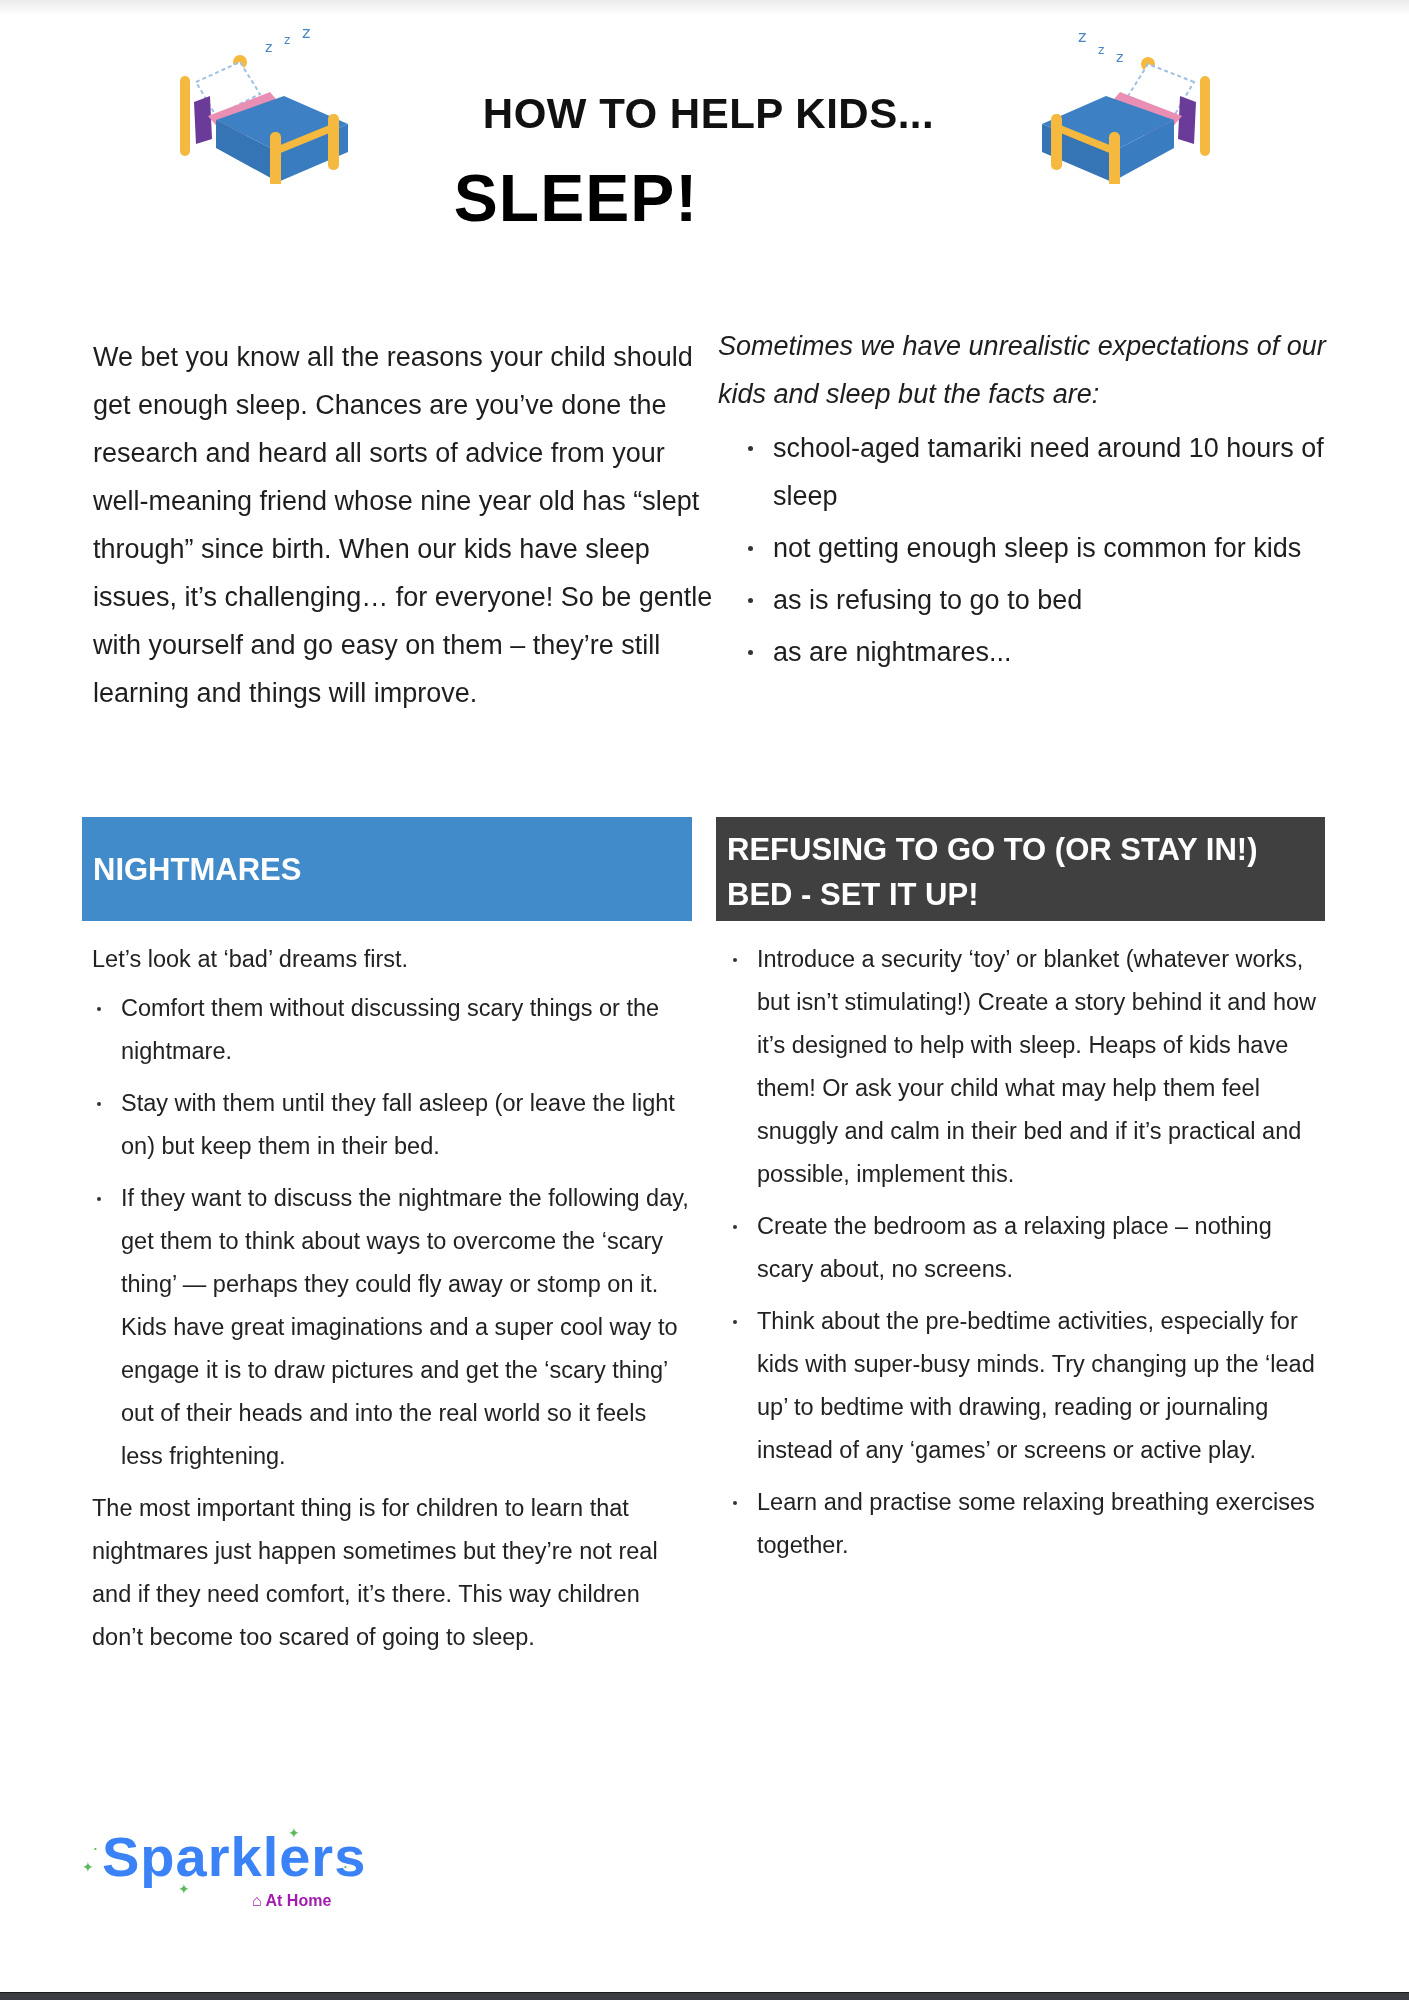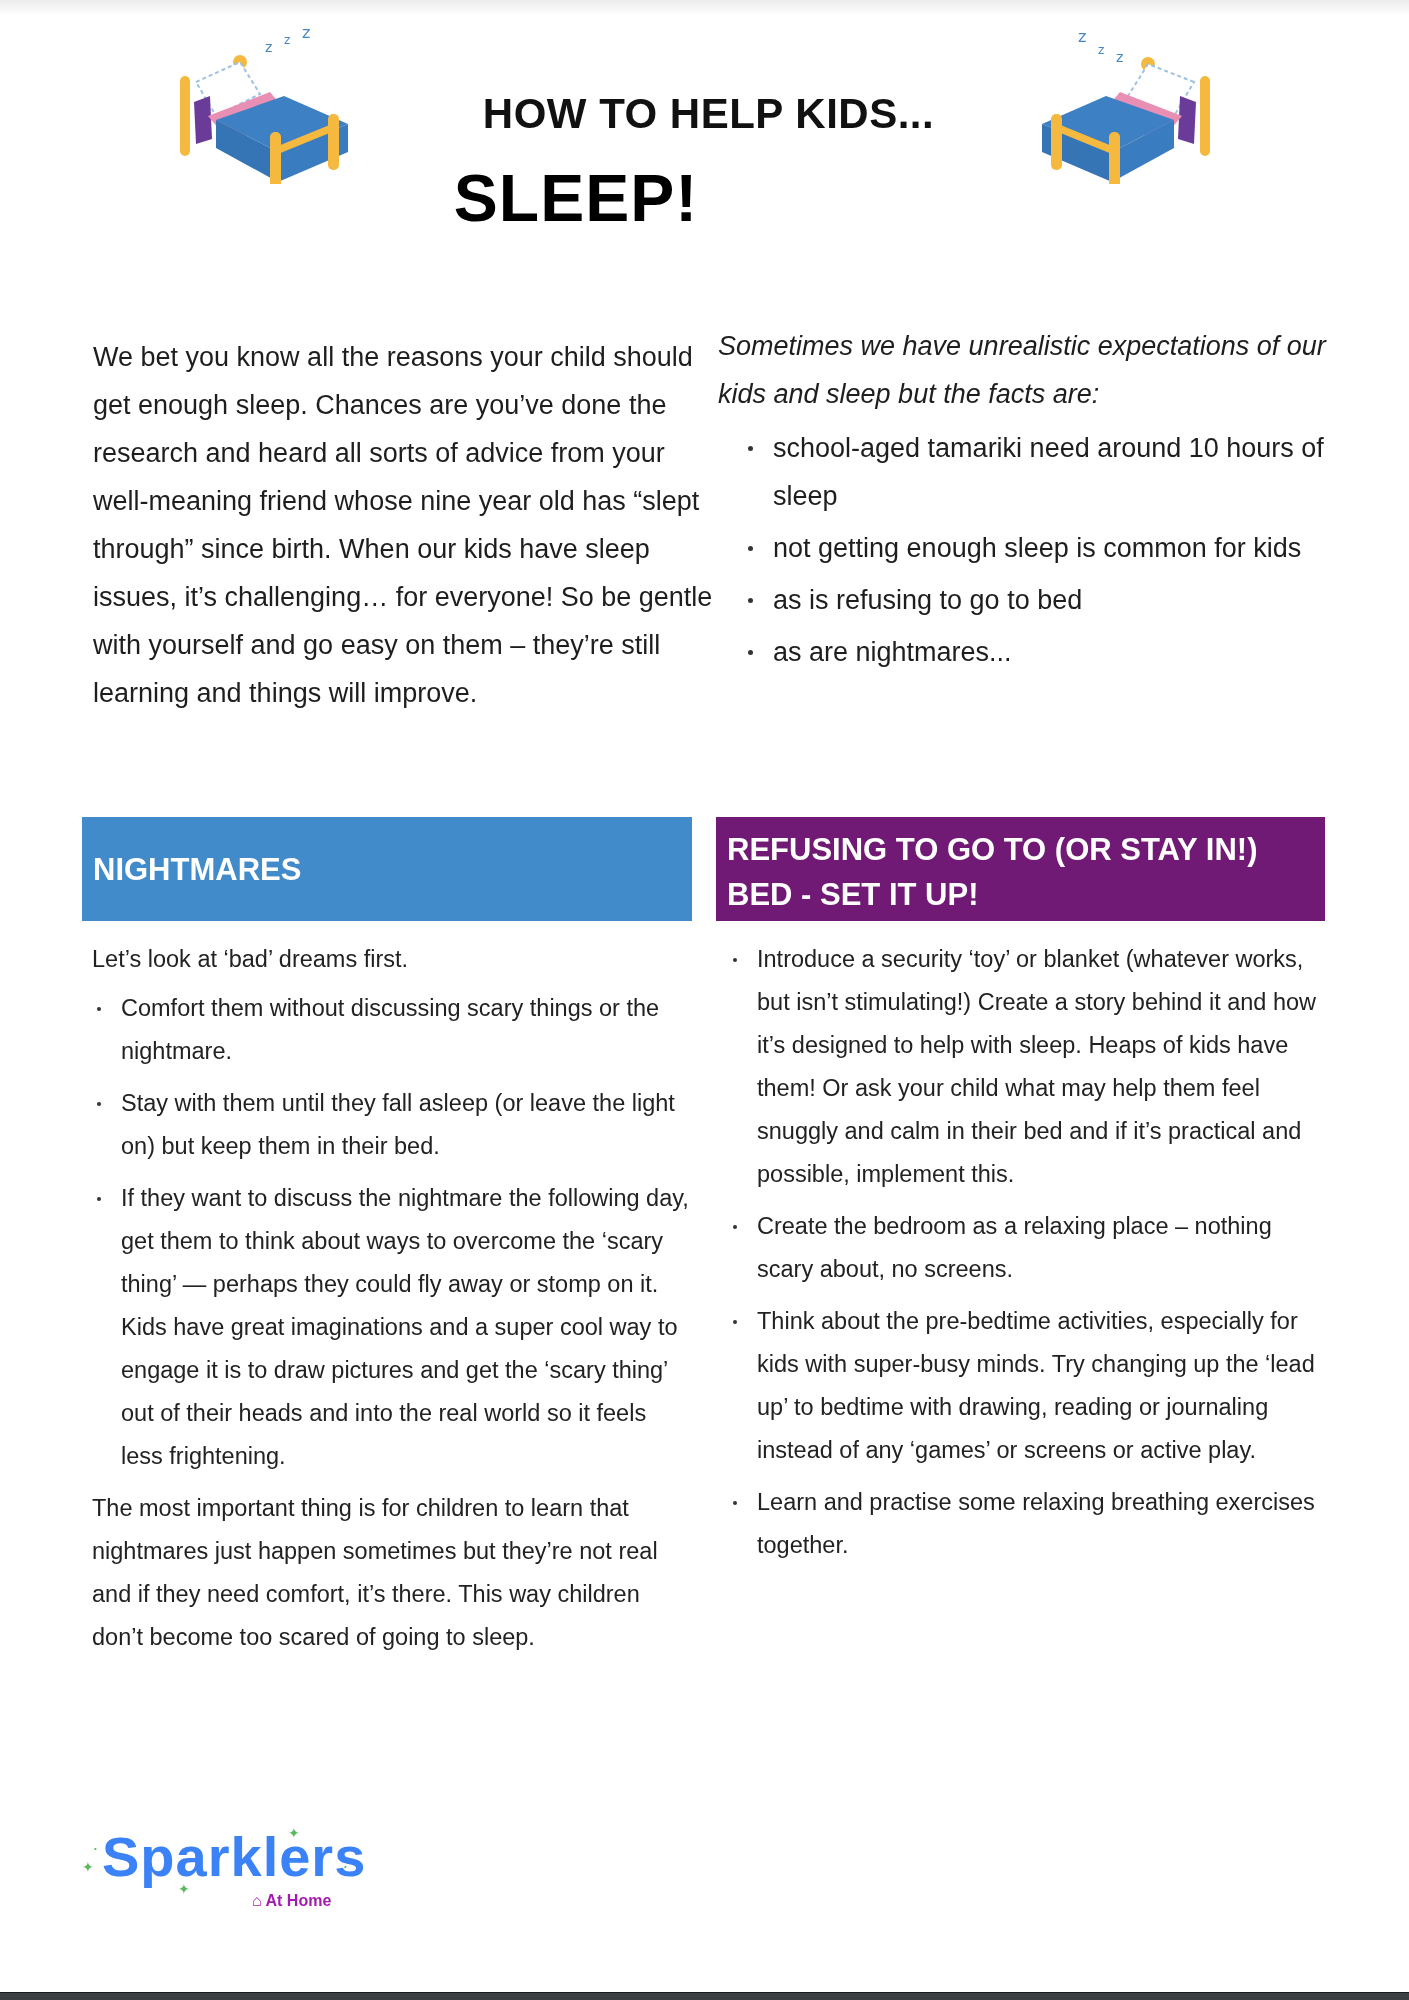--- a/index.html
+++ b/index.html
@@ -36,21 +36,21 @@
   ul.facts li { position: relative; margin-bottom: 4px; }
   ul.facts li::before {
     content: ""; position: absolute; left: -25px; top: 22px;
     width: 5px; height: 5px; background: #333; border-radius: 50%;
   }
   .section-header {
     position: absolute; color: #ffffff; font-weight: bold;
     font-size: 31px; line-height: 45px; box-sizing: border-box;
   }
   .hdr-nightmares { left: 82px; top: 817px; width: 610px; height: 104px; background: #418bca; padding: 30px 3px 0 11px; }
-  .hdr-refusing { left: 716px; top: 817px; width: 609px; height: 104px; background: #701a75; padding: 10px 0 0 11px; }
+  .hdr-refusing { left: 716px; top: 817px; width: 609px; height: 104px; background: #404040; padding: 10px 0 0 11px; }
   .col { position: absolute; font-size: 23.5px; line-height: 43px; color: #222; }
   .col p { margin: 0; }
   .col-left { left: 92px; top: 938px; width: 600px; }
   .col-right { left: 730px; top: 938px; width: 600px; }
   ul.tips { list-style: none; margin: 6px 0 8px 0; padding: 0 0 0 29px; }
   .col-right ul.tips { padding-left: 27px; margin-top: 0; }
   ul.tips li { position: relative; margin-bottom: 9px; }
   ul.tips li::before {
     content: ""; position: absolute; left: -24px; top: 20px;
     width: 4px; height: 4px; background: #333; border-radius: 50%;

